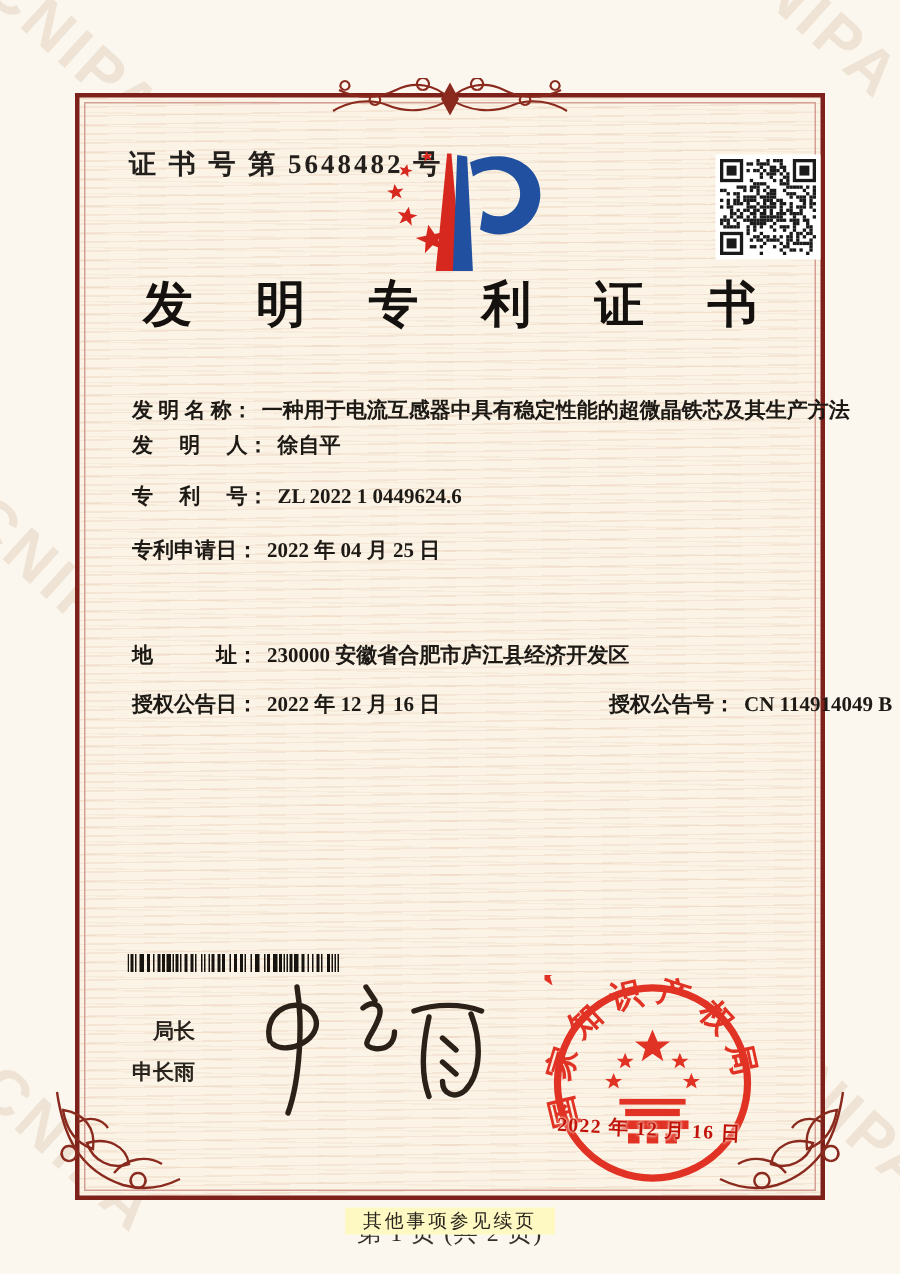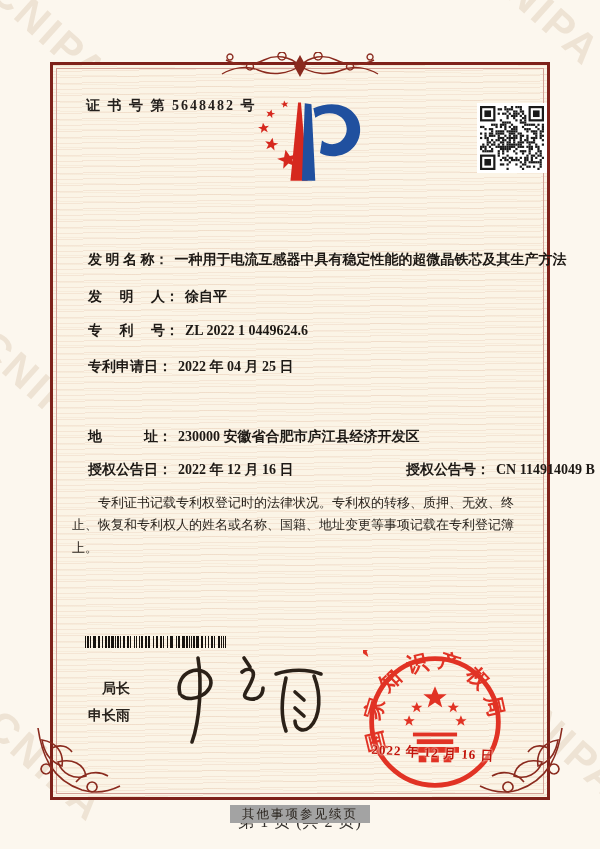--- a/index.html
+++ b/index.html
@@ -16,52 +16,52 @@
   .frame{position:absolute;left:50px;top:62px;width:500px;height:738px;
          border:3px solid #7e211a;box-sizing:border-box;
          background:
            repeating-linear-gradient(179deg, rgba(210,150,120,0.16) 0 1px, rgba(0,0,0,0) 1px 6px),
            repeating-linear-gradient(181deg, rgba(210,160,120,0.10) 0 1px, rgba(0,0,0,0) 1px 9px),
            #fbf4e6;}
   .frame::before{content:"";position:absolute;inset:3px;border:1px solid #d4a096;pointer-events:none;}
 
   .orn{position:absolute;pointer-events:none;}
 
-  .certno{position:absolute;left:86px;top:97px;font-size:14px;font-weight:bold;color:#231f1c;letter-spacing:2px;}
+  .certno{position:absolute;left:86px;top:97px;font-size:18px;font-weight:bold;color:#231f1c;letter-spacing:2px;}
 
   .logo{position:absolute;left:238px;top:96px;}
   .qr{position:absolute;left:477px;top:103px;width:70px;height:70px;background:#fff;padding:3px;box-sizing:border-box;}
 
   .title{position:absolute;left:0;top:181px;width:600px;text-align:center;font-size:33px;font-weight:bold;
          color:#14110e;letter-spacing:17px;text-indent:17px;}
 
   .field{position:absolute;left:88px;font-size:14px;font-weight:bold;color:#1d1915;white-space:nowrap;}
   .field .lb{display:inline-block;}
   .field .val{margin-left:6px;}
-  .f0{top:251px;} .f1{top:288px;} .f2{top:322px;} .f3{top:358px;}
+  .f0{top:265px;} .f1{top:288px;} .f2{top:322px;} .f3{top:358px;}
   .f4{top:392px;} .f5{top:428px;} .f6{top:461px;}
   .pair2{position:absolute;left:318px;top:0;}
 
   .legal{position:absolute;left:72px;top:492px;width:462px;font-size:13px;line-height:1.72;color:#2a241e;
          font-weight:500;}
   .legal p{margin:0;text-indent:2em;}
 
   .barcode{position:absolute;left:85px;top:636px;width:142px;height:12px;}
 
   .director{position:absolute;left:88px;top:676px;font-size:14px;font-weight:bold;color:#2a241e;line-height:1.9;text-align:right;}
   .signature{position:absolute;left:158px;top:652px;}
 
   .seal{position:absolute;left:363px;top:650px;opacity:0.95;}
   .sealdate{position:absolute;left:358px;top:744px;width:150px;text-align:center;font-size:13px;font-weight:bold;
             color:#c2130a;transform:rotate(3deg);letter-spacing:1px;
             text-shadow:0 0 2px #f8efdf,0 0 2px #f8efdf;}
 
   .pagenum{position:absolute;left:0;top:776px;width:600px;text-align:center;font-size:16px;color:#33302c;letter-spacing:1px;margin-top:36px;}
   .contnote{position:absolute;left:0;top:806px;width:600px;text-align:center;font-size:12.5px;color:#2a241e;}
-  .contnote span{background:#a3a3a3;padding:2px 12px;letter-spacing:2px;}
+  .contnote span{background:#fef9c3;padding:2px 12px;letter-spacing:2px;}
 </style>
 </head>
 <body>
 
 <div class="page">
 
   <span class="wm" style="left:-22px;top:8px;">CNIPA</span>
   <span class="wm pink" style="left:168px;top:100px;">CNIPA</span>
   <span class="wm pink" style="left:382px;top:238px;">CNIPA</span>
   <span class="wm" style="left:-34px;top:362px;">CNIPA</span>
@@ -432,20 +432,21 @@
           <rect x="22" y="27" width="1" height="1"></rect>
           <rect x="24" y="27" width="1" height="1"></rect>
           <rect x="27" y="27" width="1" height="1"></rect>
           <rect x="12" y="28" width="1" height="1"></rect>
           <rect x="19" y="28" width="1" height="1"></rect>
           <rect x="26" y="28" width="1" height="1"></rect>
         </g>
     </g>
   </svg>
 
+  <div class="title">发 明 专 利 证 书</div>
 
   <div class="field f0">
     <span class="lb">发 明 名 称：</span><span class="val">一种用于电流互感器中具有稳定性能的超微晶铁芯及其生产方法</span>
   </div>
   <div class="field f1">
     <span class="lb">发　 明　 人：</span><span class="val">徐自平</span>
   </div>
   <div class="field f2">
     <span class="lb">专　 利　 号：</span><span class="val">ZL 2022 1 0449624.6</span>
   </div>
@@ -456,21 +457,20 @@
     <span class="lb">地　　　址：</span><span class="val">230000 安徽省合肥市庐江县经济开发区</span>
   </div>
   <div class="field f6">
     <span class="lb">授权公告日：</span><span class="val">2022 年 12 月 16 日</span>
     <span class="pair2">
       <span class="lb">授权公告号：</span><span class="val">CN 114914049 B</span>
     </span>
   </div>
 
   <div class="legal">
-    <p>专利证书记载专利权登记时的法律状况。专利权的转移、质押、无效、终止、恢复和专利权人的姓名或名称、国籍、地址变更等事项记载在专利登记簿上。</p>
   </div>
 
   <svg class="barcode" viewBox="0 0 142 12" preserveAspectRatio="none">
     <g class="bars" fill="#17130f">
         <rect x="0" y="0" width="1" height="12"></rect>
         <rect x="2" y="0" width="2" height="12"></rect>
         <rect x="5" y="0" width="1" height="12"></rect>
         <rect x="8" y="0" width="3" height="12"></rect>
         <rect x="13" y="0" width="2" height="12"></rect>
         <rect x="17" y="0" width="1" height="12"></rect>

